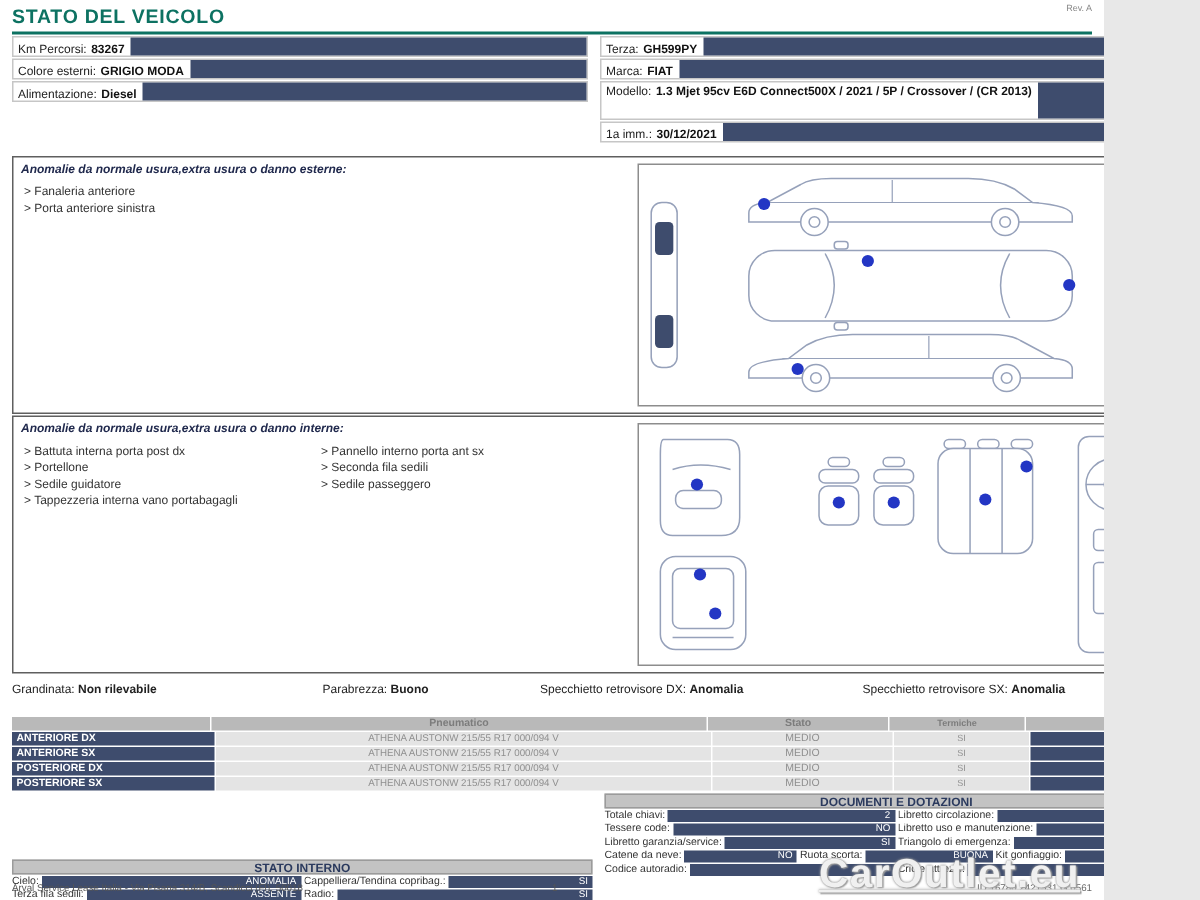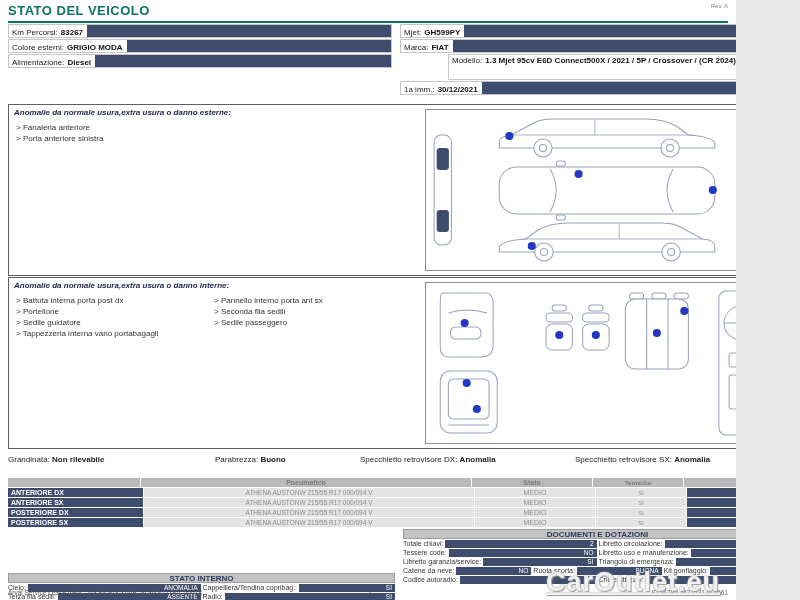--- a/index.html
+++ b/index.html
@@ -10,21 +10,21 @@
   .title{color:#0d7262;font-weight:bold;font-size:13px;letter-spacing:.5px;}
   .rev{position:absolute;right:0;top:0;font-size:6px;color:#888;}
   
   .fields-left{position:absolute;top:24px;left:8px;width:384px;}
   .fields-right{position:absolute;top:24px;left:400px;width:392px;}
   .frow{display:flex;align-items:flex-end;height:12px;border:1px solid #c6c6c6;margin-bottom:1px;
         font-size:8px;padding-left:3px;background:#fff;}
   .flabel{margin-right:3px;white-space:nowrap;color:#222;}
   .fvalue{font-weight:bold;color:#111;margin-right:4px;white-space:nowrap;}
   .fbar{flex:1;align-self:stretch;background:#3e4c6d;}
-  .frow.tall{height:24px;align-items:flex-start;margin-left:48px;}
+  .frow.tall{height:24px;align-items:flex-start;}
   .frow.tall .flabel,.frow.tall .fvalue{align-self:flex-start;line-height:11px;}
   .frow.tall .fvalue{white-space:normal;max-width:300px;}
   
   .panel{position:absolute;left:8px;width:780px;border:1px solid #5f5f5f;background:#fff;}
   .panel-ext{top:104px;height:170px;}
   .panel-int{top:277px;height:170px;}
   .ptitle{position:absolute;top:3px;left:5px;font-size:8px;font-weight:bold;color:#20294d;font-style:italic;}
   .plist{position:absolute;top:17px;font-size:8px;color:#333;line-height:11px;}
   .plist .item{white-space:normal;}
   .c1{left:7px;width:170px;}
@@ -95,32 +95,32 @@
     </div>
     <div class="frow">
       <span class="flabel">Alimentazione:</span>
       <span class="fvalue">Diesel</span>
       <span class="fbar"></span>
     </div>
   </div>
 
   <div class="fields-right">
     <div class="frow">
-      <span class="flabel">Mjet:</span>
+      <span class="flabel">Terza:</span>
       <span class="fvalue">GH599PY</span>
       <span class="fbar"></span>
     </div>
     <div class="frow">
       <span class="flabel">Marca:</span>
       <span class="fvalue">FIAT</span>
       <span class="fbar"></span>
     </div>
     <div class="frow tall">
       <span class="flabel">Modello:</span>
-      <span class="fvalue">1.3 Mjet 95cv E6D Connect500X / 2021 / 5P / Crossover / (CR 2024)</span>
+      <span class="fvalue">1.3 Mjet 95cv E6D Connect500X / 2021 / 5P / Crossover / (CR 2013)</span>
       <span class="fbar"></span>
     </div>
     <div class="frow">
       <span class="flabel">1a imm.:</span>
       <span class="fvalue">30/12/2021</span>
       <span class="fbar"></span>
     </div>
   </div>
 
   <div class="panel panel-ext">

